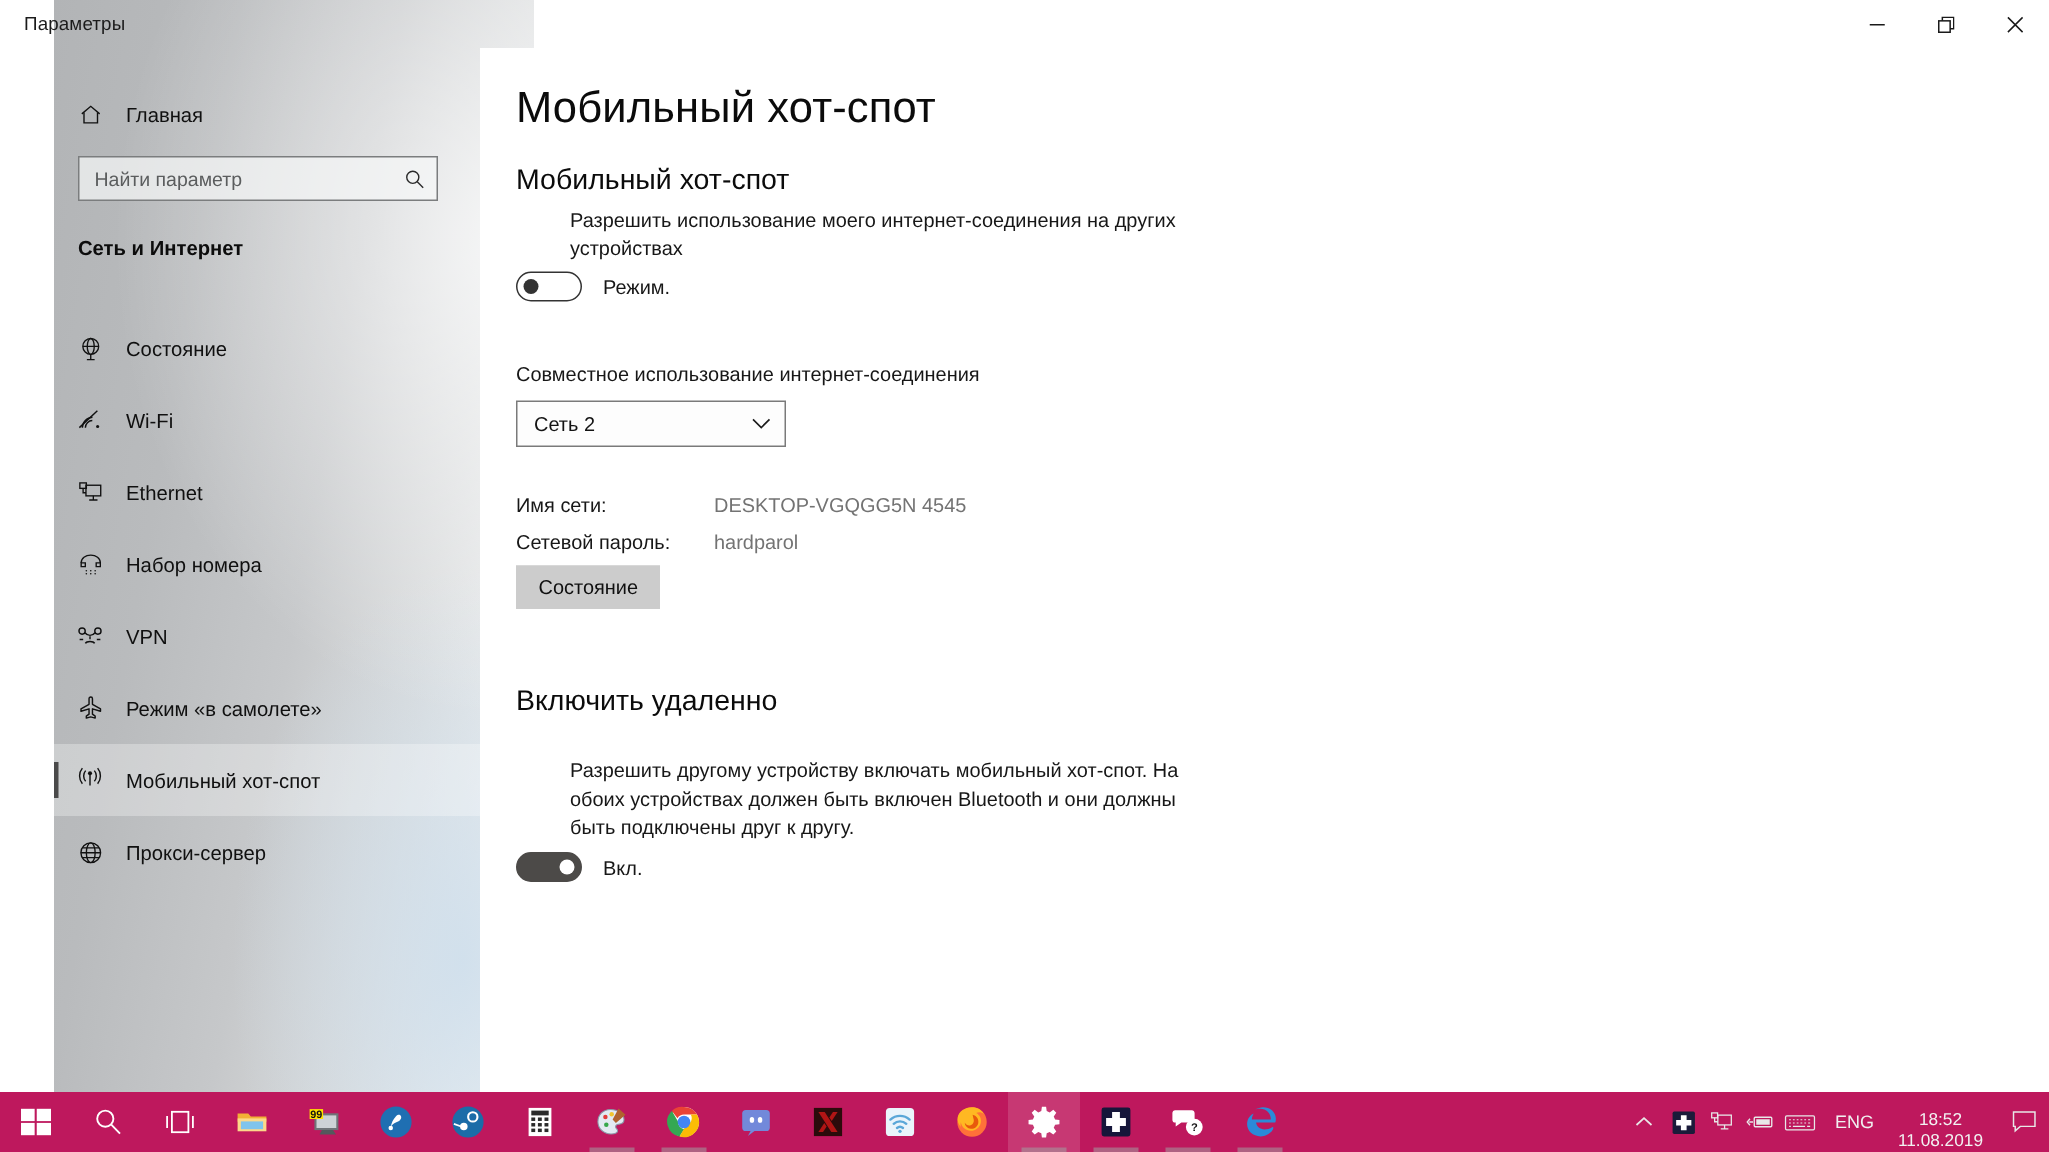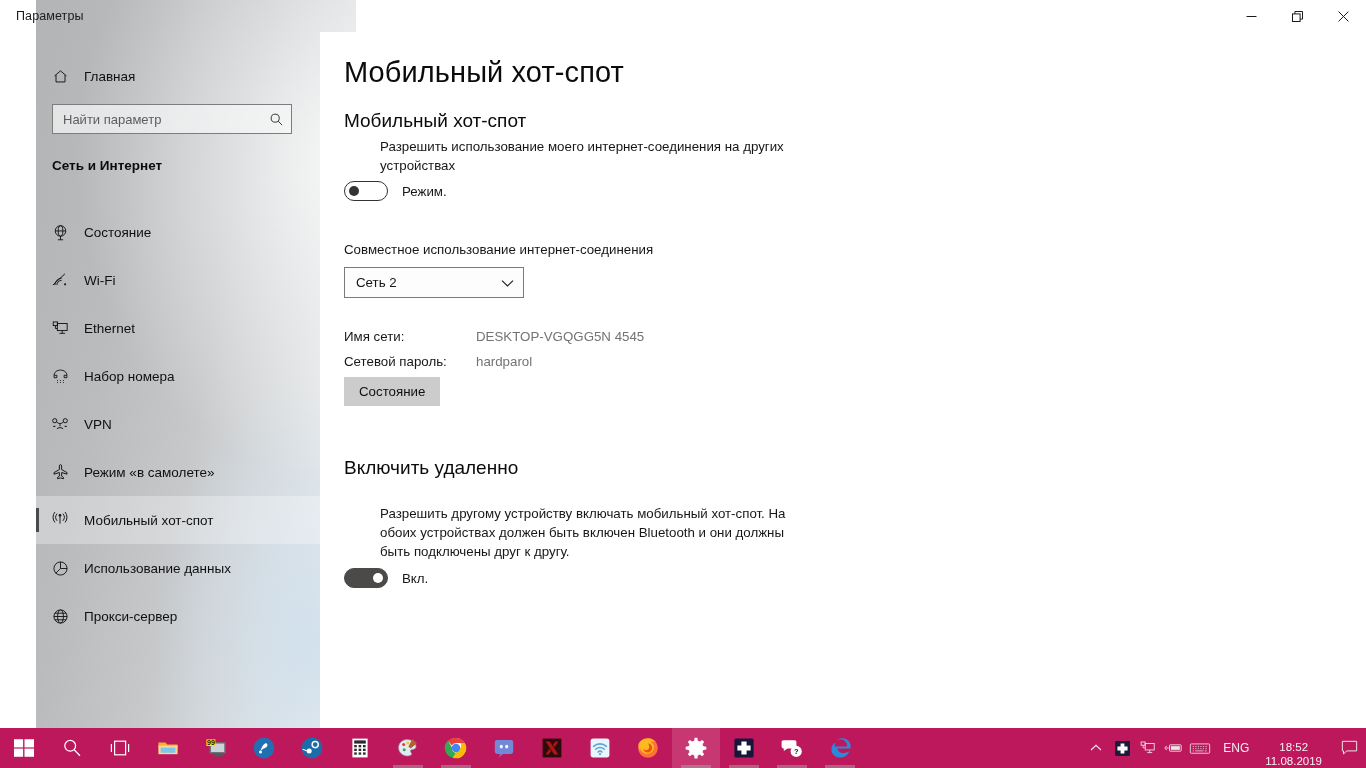--- a/index.html
+++ b/index.html
@@ -466,30 +466,20 @@
               <circle cx="11" cy="6" r="1.5" fill="#111" stroke="none"></circle>
               <path d="M7.8 4.1a6 6 0 0 0 0 7.8"></path>
               <path d="M14.2 4.1a6 6 0 0 1 0 7.8"></path>
               <path d="M5.4 2.3a9 9 0 0 0 0 11.4"></path>
               <path d="M16.6 2.3a9 9 0 0 1 0 11.4"></path>
             </svg>
           </span>
           <span class="nav-label">Мобильный хот-спот</span>
         </div>
 
-        <div class="nav-item">
-          <span class="nav-icon">
-            <svg width="19" height="19" viewBox="0 0 22 22" fill="none" stroke="#111" stroke-width="1.05">
-              <circle cx="11" cy="11" r="7.6"></circle>
-              <path d="M11 3.4v7.6h7.6"></path>
-              <path d="M11 11 5.4 16.6"></path>
-            </svg>
-          </span>
-          <span class="nav-label">Использование данных</span>
-        </div>
 
         <div class="nav-item">
           <span class="nav-icon">
             <svg width="19" height="19" viewBox="0 0 22 22" fill="none" stroke="#111" stroke-width="1.05">
               <circle cx="11" cy="11" r="7.6"></circle>
               <ellipse cx="11" cy="11" rx="3.4" ry="7.6"></ellipse>
               <path d="M3.4 11h15.2M4.6 7.2h12.8M4.6 14.8h12.8"></path>
             </svg>
           </span>
           <span class="nav-label">Прокси-сервер</span>

